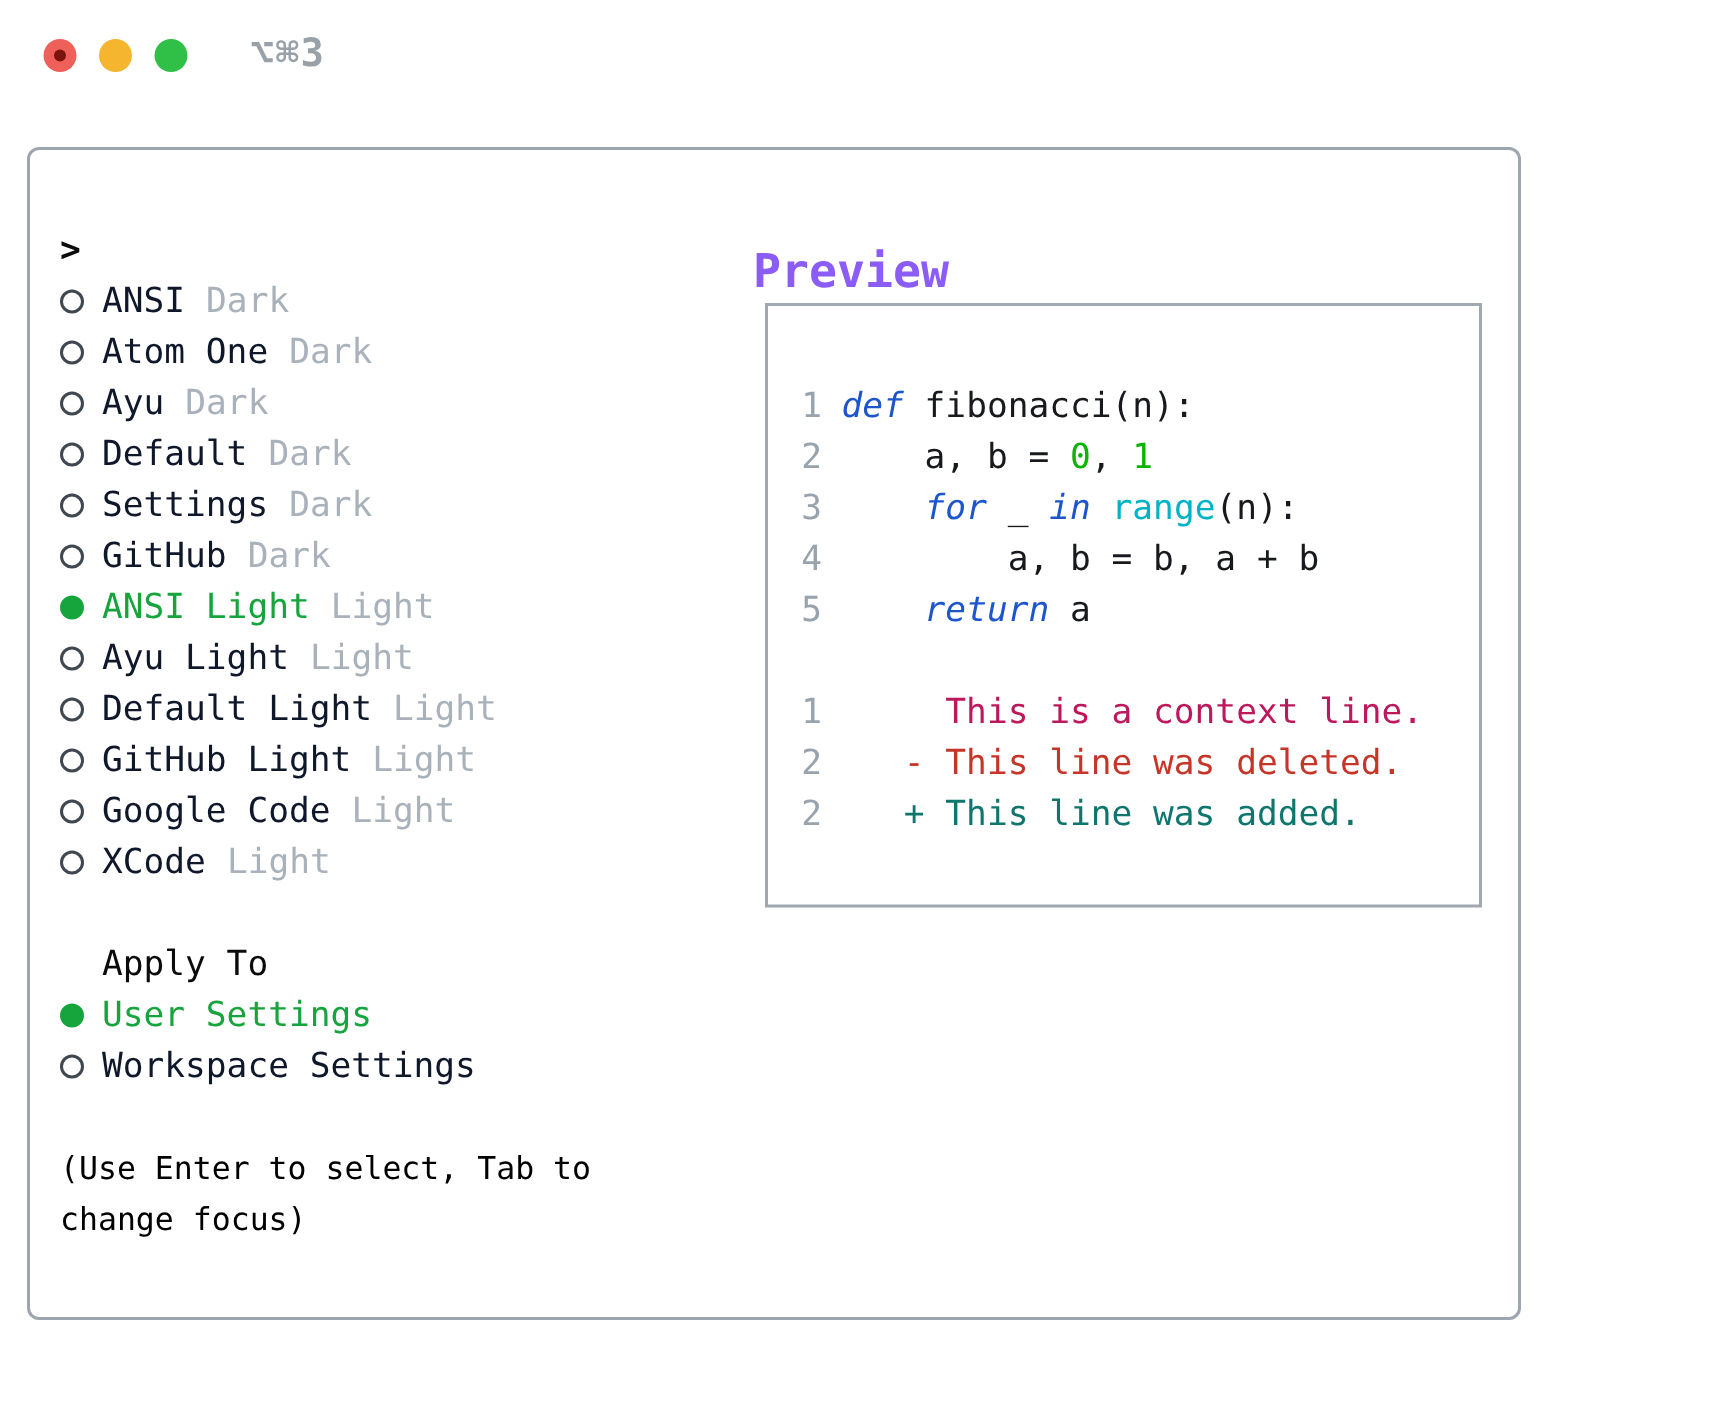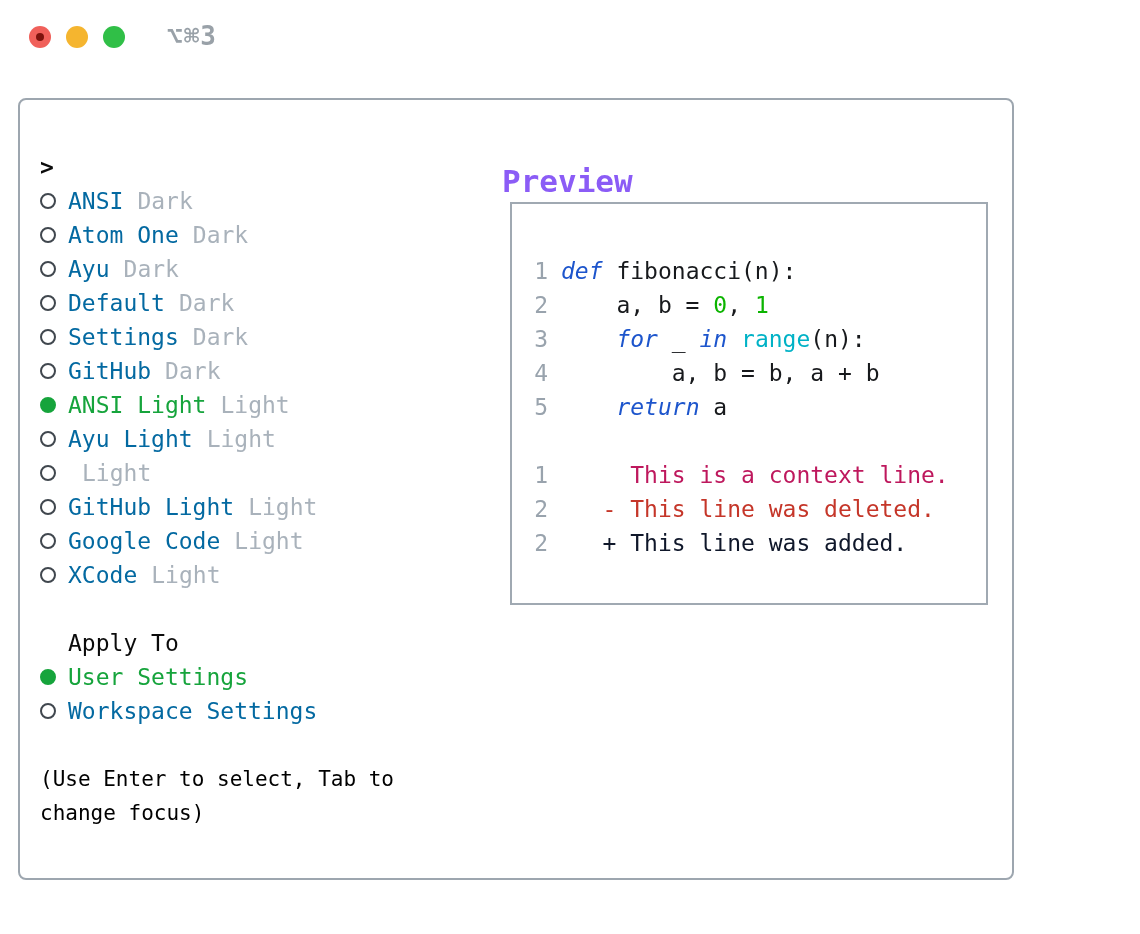--- a/index.html
+++ b/index.html
@@ -39,21 +39,21 @@
 
   
   .left-col { position:absolute; left:20px; top:50px; width:440px; }
   .prompt { display:inline-block; width:28px; font-weight:bold; color:#0b0b0b; }
   .list-title { font-weight:bold; color:#0b0b0b; }
   .radio {
     width:16px; height:16px; margin:0 12px 0 0; flex:0 0 16px;
     border:2.5px solid #40474e; border-radius:50%;
   }
   .sel > .radio { background:#16a43c; border-color:#16a43c; }
-  .name { color:#0369a1; white-space:pre; }
+  .name { color:#0f172a; white-space:pre; }
   .sel > .name { color:#16a43c; }
   .tag { color:#a9b2bb; margin-left:14px; white-space:pre; }
   .section-title { color:#0b0b0b; padding-left:28px; margin-top:34px; }
   .help {
     margin-top:34px; width:412px;
     font-size:21px; line-height:34px; color:#000000;
   }
 
   
   .preview-title {
@@ -67,21 +67,21 @@
     padding:50px 0 0 22px; overflow:hidden;
   }
   .ln { width:14px; flex:0 0 14px; text-align:right; margin-right:13px; color:#99a3ad; }
   .tok, .dtext { white-space:pre; }
   .t-plain { color:#17191c; }
   .t-kw    { color:#1d55cc;font-style:italic; }
   .t-bi    { color:#00b2c6; }
   .t-num   { color:#0cb400; }
   .d-ctx   { color:#be185d; }
   .d-del   { color:#c53629; }
-  .d-add   { color:#0f172a; }
+  .d-add   { color:#0f766e; }
 </style>
 </head>
 <body>
 
 <div class="window">
 
   <div class="traffic">
     <div class="light red"></div>
     <div class="light yellow"></div>
     <div class="light green"></div>
@@ -130,20 +130,21 @@
         <span class="name">ANSI Light</span>
         <span class="tag">Light</span>
       </div>
       <div class="row theme-item">
         <span class="radio"></span>
         <span class="name">Ayu Light</span>
         <span class="tag">Light</span>
       </div>
       <div class="row theme-item">
         <span class="radio"></span>
+        <span class="name">Default Light</span>
         <span class="tag">Light</span>
       </div>
       <div class="row theme-item">
         <span class="radio"></span>
         <span class="name">GitHub Light</span>
         <span class="tag">Light</span>
       </div>
       <div class="row theme-item">
         <span class="radio"></span>
         <span class="name">Google Code</span>

